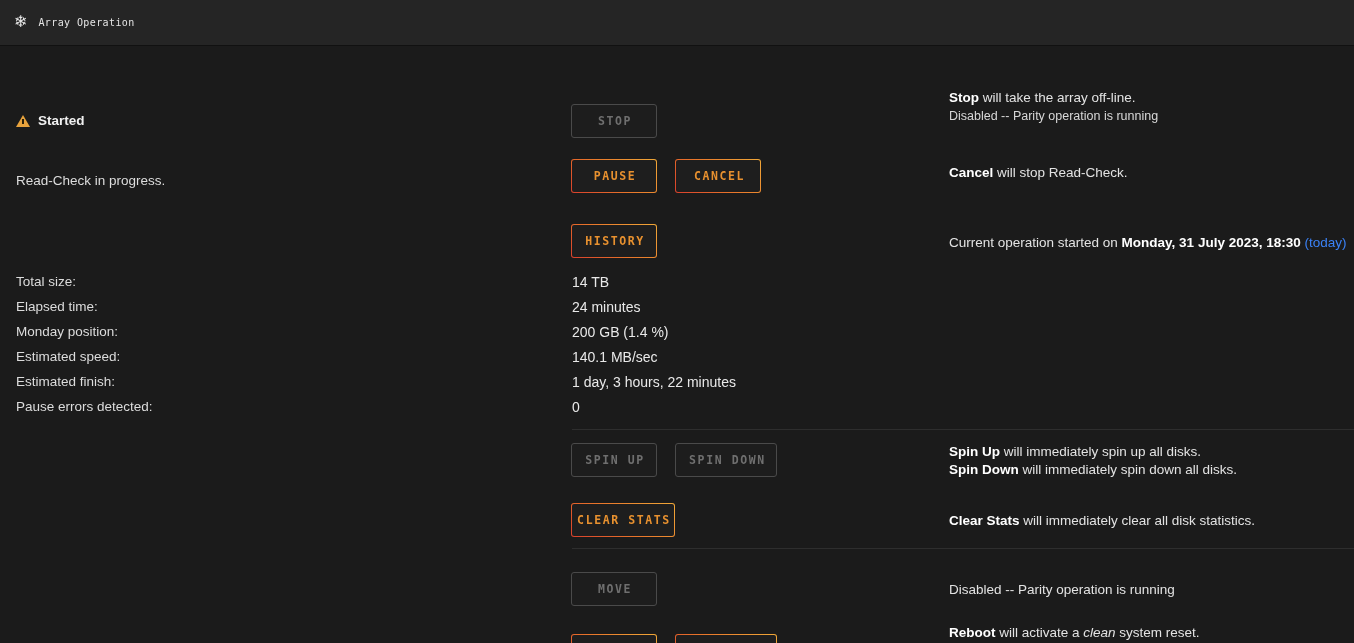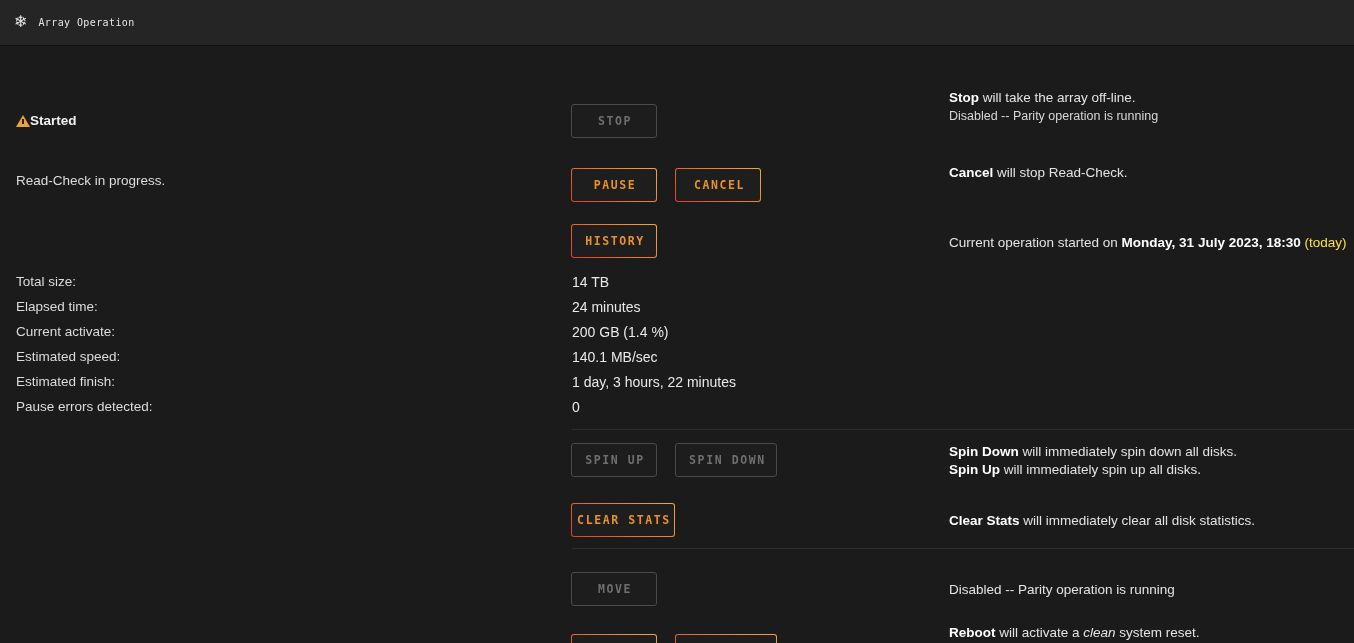--- a/index.html
+++ b/index.html
@@ -51,26 +51,27 @@
     left: 16px;
     color: #ddd;
     font-size: 13.5px;
     white-space: nowrap;
   }
   .col-btn  { position: absolute; left: 571px; }
   .col-desc { position: absolute; left: 949px; width: 405px; color: #e3e3e3; font-size: 13.5px; line-height: 18px; }
   .col-desc b { color: #fff; font-weight: bold; }
   .col-desc i { font-style: italic; }
   .desc-sub { font-size: 12.5px; color: #d8d8d8; }
-  .today { color: #fde047; }
+  .today { color: #3b82f6; }
 
   
   .status {
     display: flex;
     align-items: center;
+    gap: 8px;
   }
   .status .label { color: #f0f0f0; font-weight: bold; font-size: 13.5px; }
   .warn-tri {
     width: 0; height: 0;
     border-left: 7px solid transparent;
     border-right: 7px solid transparent;
     border-bottom: 12px solid #e8a33d;
     position: relative;
   }
   .warn-tri::after {
@@ -152,21 +153,21 @@
 
   <div class="col-desc" style="top:43px;">
     <div>
       <b>Stop</b><span> will take the array off-line.</span>
     </div>
     <div class="desc-sub">Disabled -- Parity operation is running</div>
   </div>
 
   <div class="col-label" style="top:127px;">Read-Check in progress.</div>
 
-  <div class="col-btn" style="top:122px;">
+  <div class="col-btn" style="top:113px;">
     <button class="btn enabled btn-pad">PAUSE</button>
     <button class="btn enabled">CANCEL</button>
   </div>
 
   <div class="col-desc" style="top:118px;">
     <div>
       <b>Cancel</b><span> will stop Read-Check.</span>
     </div>
   </div>
 
@@ -181,21 +182,21 @@
   <div class="stats">
     <div class="srow">
       <span class="sk">Total size:</span>
       <span class="sv">14 TB</span>
     </div>
     <div class="srow">
       <span class="sk">Elapsed time:</span>
       <span class="sv">24 minutes</span>
     </div>
     <div class="srow">
-      <span class="sk">Current activate:</span>
+      <span class="sk">Monday position:</span>
       <span class="sv">200 GB (1.4 %)</span>
     </div>
     <div class="srow">
       <span class="sk">Estimated speed:</span>
       <span class="sv">140.1 MB/sec</span>
     </div>
     <div class="srow">
       <span class="sk">Estimated finish:</span>
       <span class="sv">1 day, 3 hours, 22 minutes</span>
     </div>
@@ -207,24 +208,24 @@
 
   <div class="divider" style="top:383px;"></div>
 
   <div class="col-btn" style="top:397px;">
     <button class="btn disabled btn-pad">SPIN UP</button>
     <button class="btn disabled" style="min-width:102px;">SPIN DOWN</button>
   </div>
 
   <div class="col-desc" style="top:397px;">
     <div>
+      <b>Spin Up</b><span> will immediately spin up all disks.</span>
+    </div>
+    <div>
       <b>Spin Down</b><span> will immediately spin down all disks.</span>
-    </div>
-    <div>
-      <b>Spin Up</b><span> will immediately spin up all disks.</span>
     </div>
   </div>
 
   <div class="col-btn" style="top:457px;">
     <button class="btn enabled" style="min-width:104px;">CLEAR STATS</button>
   </div>
 
   <div class="col-desc" style="top:466px;">
     <b>Clear Stats</b><span> will immediately clear all disk statistics.</span>
   </div>

